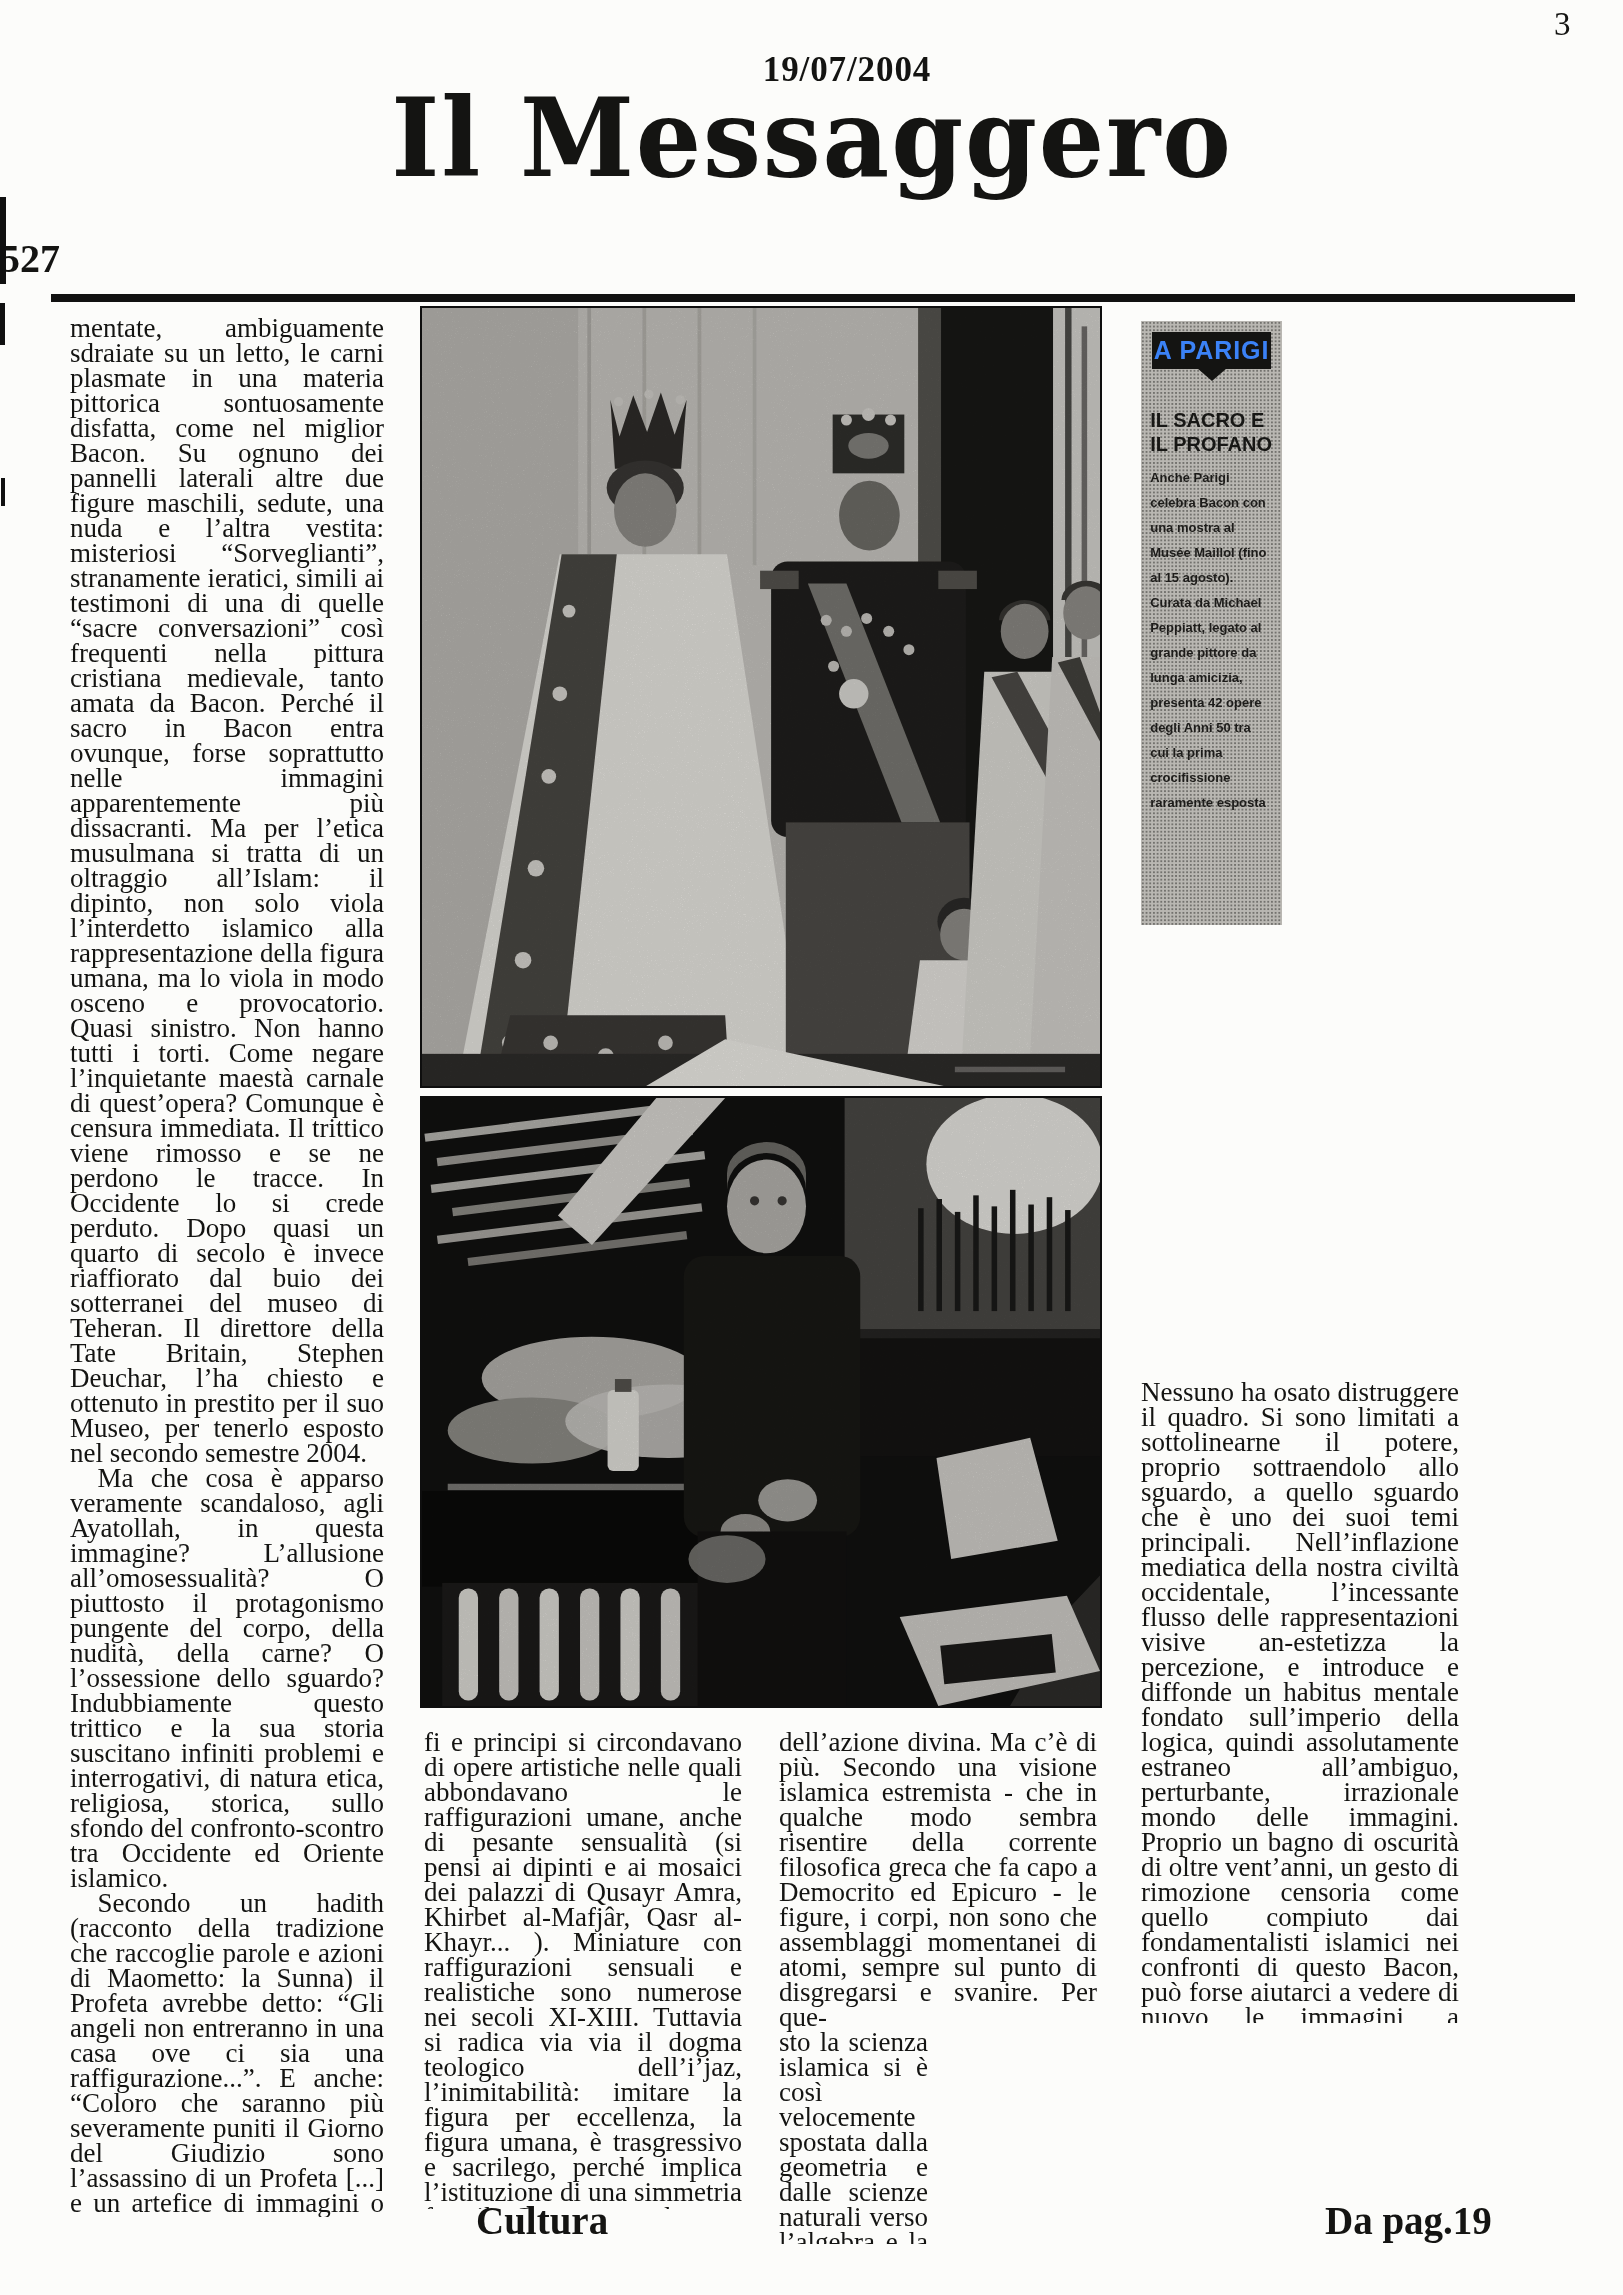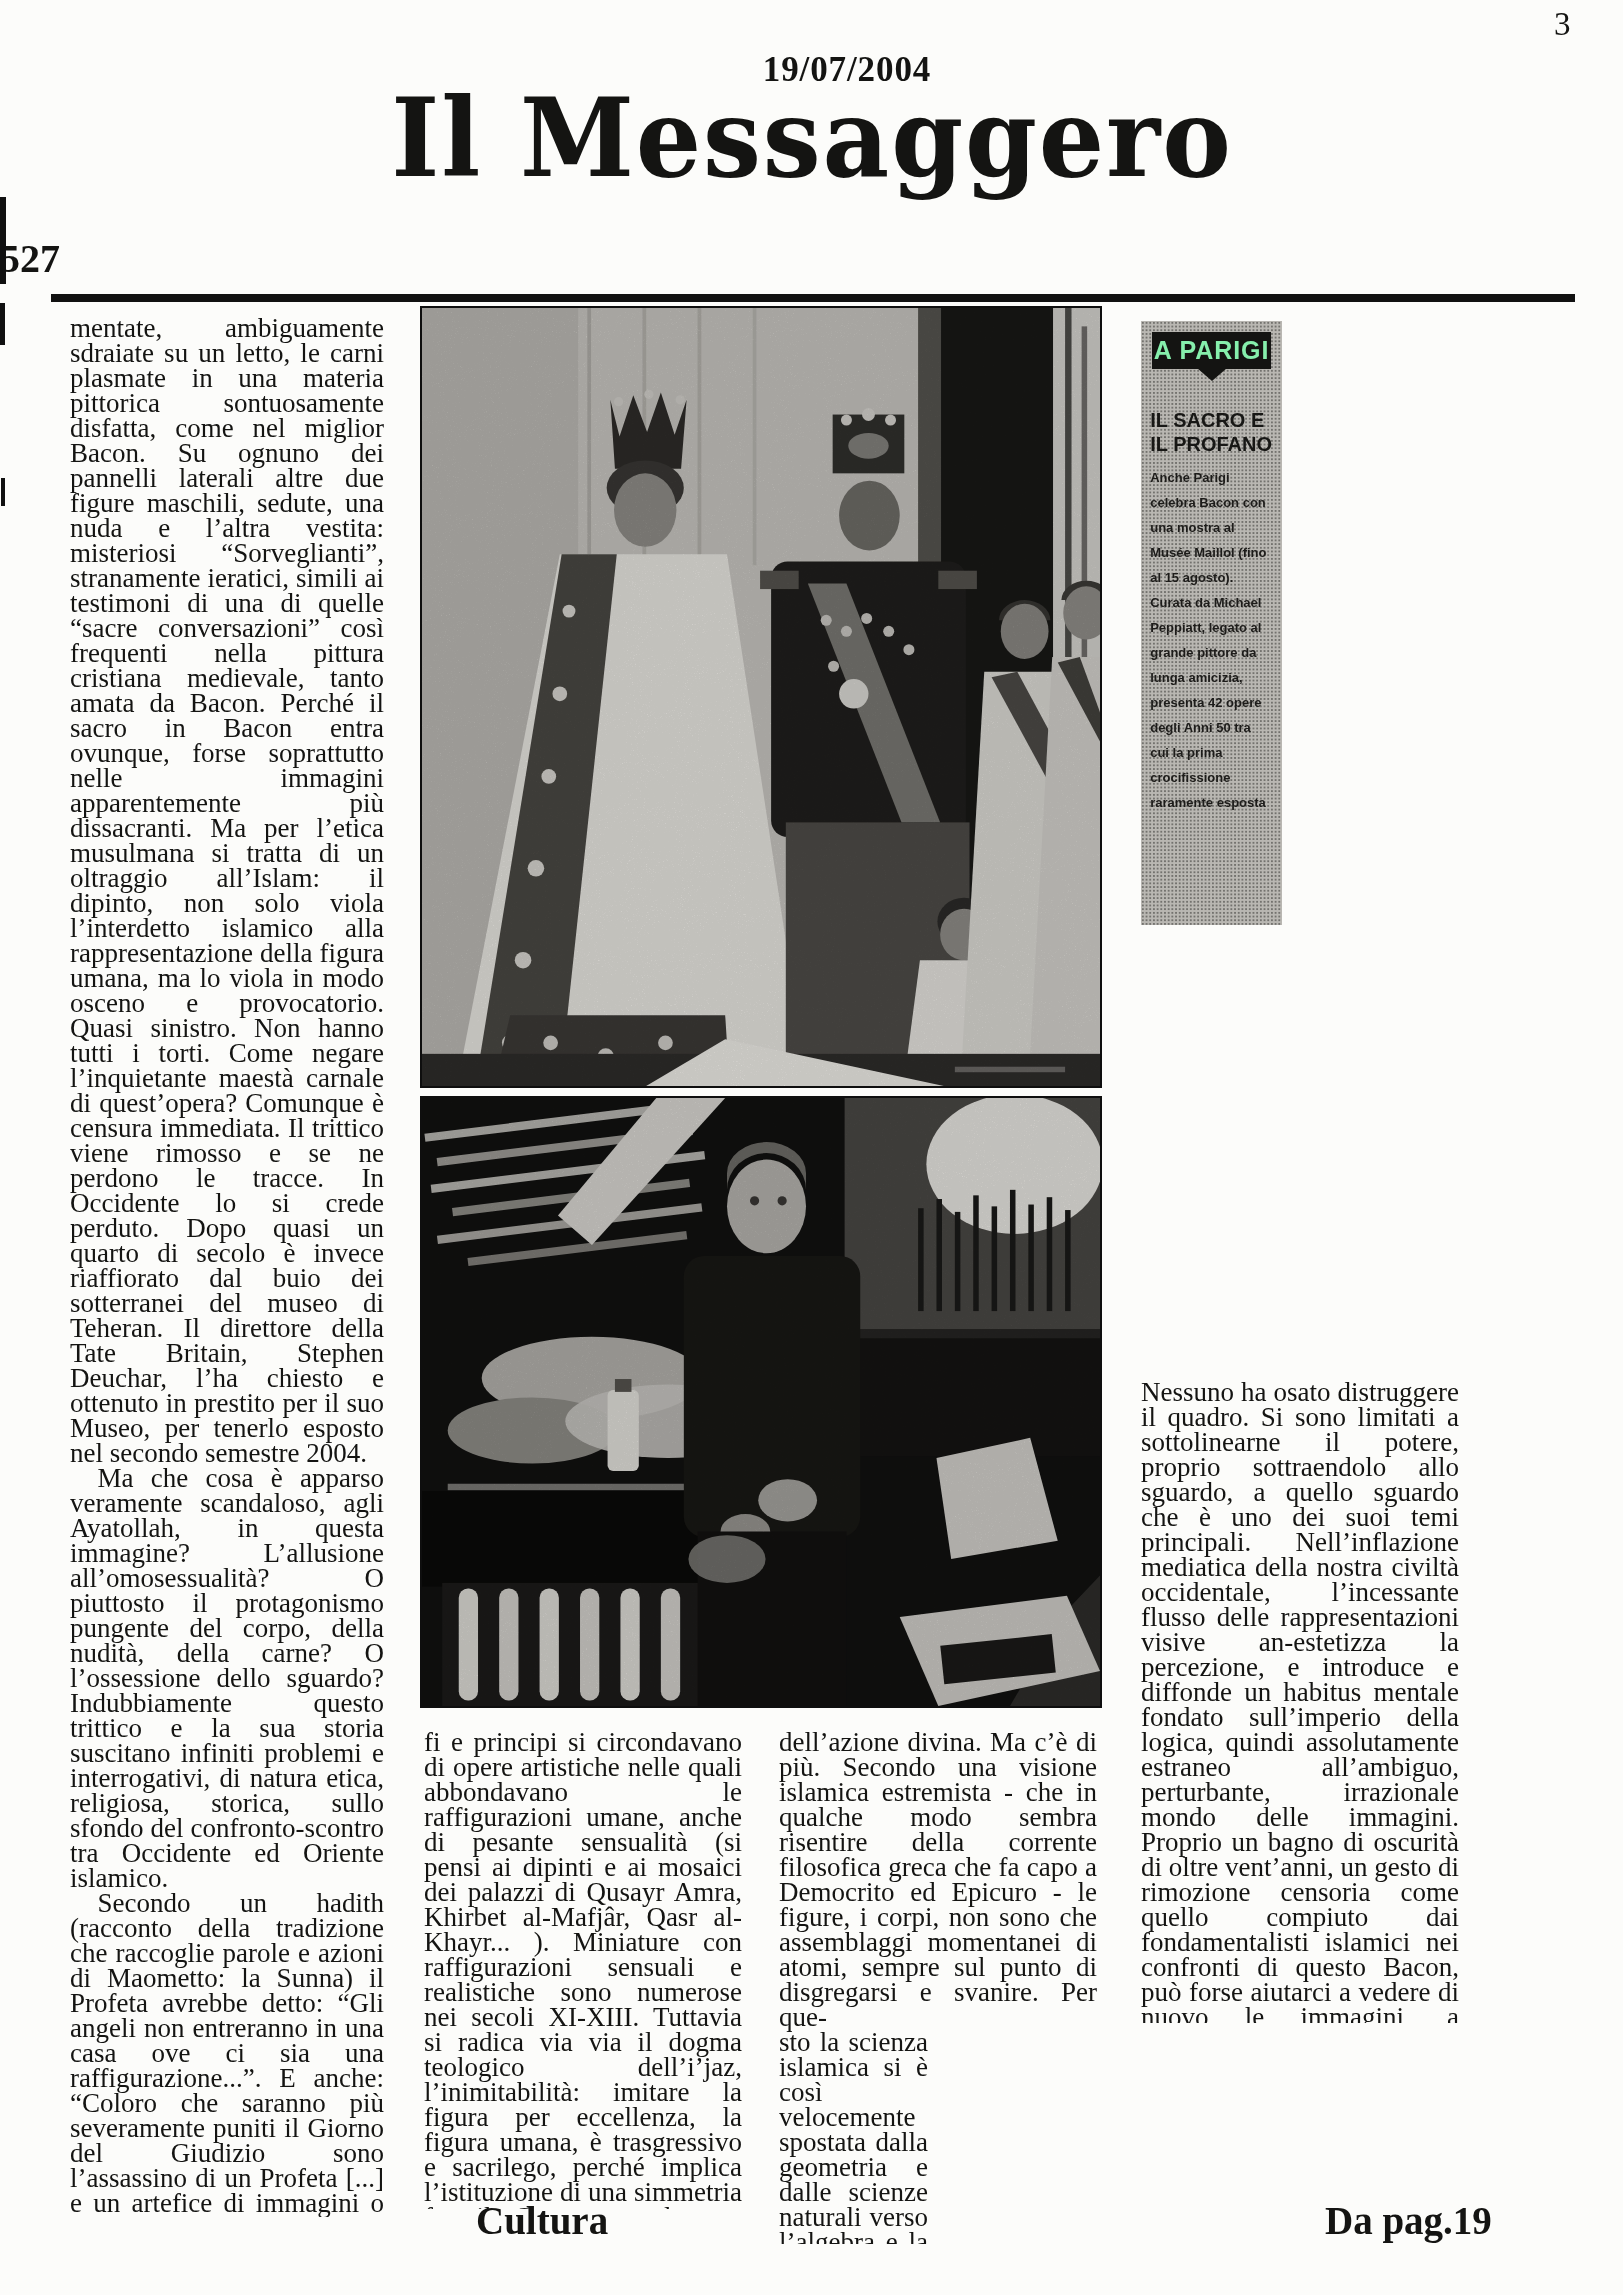--- a/index.html
+++ b/index.html
@@ -38,21 +38,21 @@
   
   .sidebar{
     top:321px;left:1141px;width:141px;height:604px;box-sizing:border-box;
     background-color:#b9b7b2;
     background-image:radial-gradient(circle, rgba(45,45,42,.5) 0.9px, transparent 1.2px);
     background-size:3.7px 3.7px;
     padding:11px 9.2px 0 9.2px;
   }
   .kicker{
     position:relative;margin:0 1.8px;height:37px;background:#141412;
-    color:#86efac;font-family:"Liberation Sans","DejaVu Sans",sans-serif;
+    color:#3b82f6;font-family:"Liberation Sans","DejaVu Sans",sans-serif;
     font-weight:bold;font-size:25px;text-align:center;line-height:37px;letter-spacing:0.9px;
   }
   .kicker:after{
     content:"";position:absolute;left:50%;bottom:-12px;transform:translateX(-50%);
     border-left:15.6px solid transparent;border-right:15.6px solid transparent;
     border-top:13px solid #141412;
   }
   .sb-title{
     margin:39px 0 9.2px 0;font-family:"Liberation Sans","DejaVu Sans",sans-serif;
     font-weight:bold;font-size:20px;line-height:24px;color:#171715;

